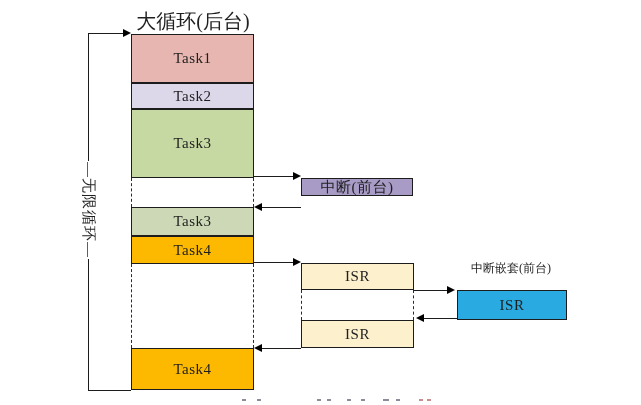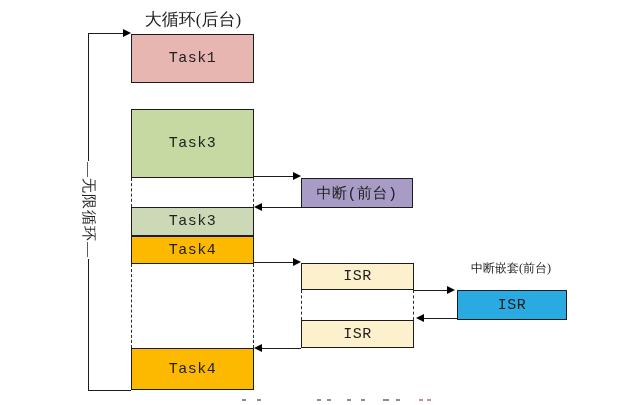--- a/index.html
+++ b/index.html
@@ -12,41 +12,40 @@
     overflow:hidden;
   }
   .box{
     position:absolute;
     box-sizing:border-box;
     border:1px solid #1c1c1c;
     display:flex;align-items:center;justify-content:center;
     font-size:15px;
     letter-spacing:0.5px;
     color:#1f1f1f;
-    font-family:Liberation Mono, monospace;
   }
   .gapbox{
     position:absolute;
     box-sizing:border-box;
     border-left:1px dashed #2a2a2a;
     border-right:1px dashed #2a2a2a;
     background:transparent;
   }
   .hline{position:absolute;height:0;border-top:1px solid #1c1c1c;}
   .vline{position:absolute;width:0;border-left:1px solid #1c1c1c;}
   .vdash{position:absolute;width:0;border-left:1px dashed #2a2a2a;}
   .ah-r{position:absolute;width:0;height:0;
     border-top:4px solid transparent;border-bottom:4px solid transparent;
     border-left:8px solid #000;}
   .ah-l{position:absolute;width:0;height:0;
     border-top:4px solid transparent;border-bottom:4px solid transparent;
     border-right:8px solid #000;}
   .title{
     position:absolute;left:128px;top:8px;width:130px;
-    text-align:center;font-size:17px;white-space:nowrap;
+    text-align:center;font-size:20px;white-space:nowrap;
   }
   .nested-title{
     position:absolute;left:446px;top:260px;width:130px;
     text-align:center;font-size:12px;white-space:nowrap;
   }
   .loop-label{
     position:absolute;left:88px;top:210px;
     transform:translate(-50%,-50%) rotate(90deg);
     background:#ffffff;
     font-size:15px;white-space:nowrap;
@@ -65,38 +64,41 @@
 
   <div class="hline" style="left:88px;top:33px;width:36px;"></div>
   <div class="ah-r" style="left:123px;top:29px;"></div>
   <div class="vline" style="left:88px;top:33px;height:357px;"></div>
   <div class="hline" style="left:88px;top:390px;width:43px;"></div>
   <div class="loop-label">—无限循环—</div>
 
   <div class="box" style="left: 131px; top: 34px; width: 123px; height: 49px; background-color: rgb(231, 182, 177);">
     <span>Task1</span>
   </div>
+  <div class="box" style="left: 131px; top: 83px; width: 123px; height: 26px; background-color: rgb(220, 215, 233);">
+    <span>Task2</span>
+  </div>
   <div class="box" style="left: 131px; top: 109px; width: 123px; height: 69px; background-color: rgb(198, 217, 163);">
     <span>Task3</span>
   </div>
   <div class="gapbox" style="left:131px;top:178px;width:123px;height:29px;"></div>
   <div class="box" style="left: 131px; top: 207px; width: 123px; height: 29px; background-color: rgb(205, 217, 182);">
     <span>Task3</span>
   </div>
   <div class="box" style="left: 131px; top: 236px; width: 123px; height: 28px; background-color: rgb(252, 185, 0);">
     <span>Task4</span>
   </div>
   <div class="gapbox" style="left:131px;top:264px;width:123px;height:84px;"></div>
   <div class="box" style="left: 131px; top: 348px; width: 123px; height: 42px; background-color: rgb(252, 185, 0);">
     <span>Task4</span>
   </div>
 
   <div class="hline" style="left:254px;top:176px;width:41px;"></div>
   <div class="ah-r" style="left:293px;top:172px;"></div>
-  <div class="box" style="left: 301px; top: 178px; width: 112px; height: 30px; background-color: rgb(168, 156, 199);">
+  <div class="box" style="left: 301px; top: 178px; width: 112px; height: 18px; background-color: rgb(168, 156, 199);">
     <span>中断(前台)</span>
   </div>
   <div class="hline" style="left:261px;top:207px;width:40px;"></div>
   <div class="ah-l" style="left:254px;top:203px;"></div>
 
   <div class="hline" style="left:254px;top:262px;width:41px;"></div>
   <div class="ah-r" style="left:293px;top:258px;"></div>
   <div class="box" style="left: 301px; top: 263px; width: 113px; height: 27px; background-color: rgb(253, 240, 204);">
     <span>ISR</span>
   </div>

